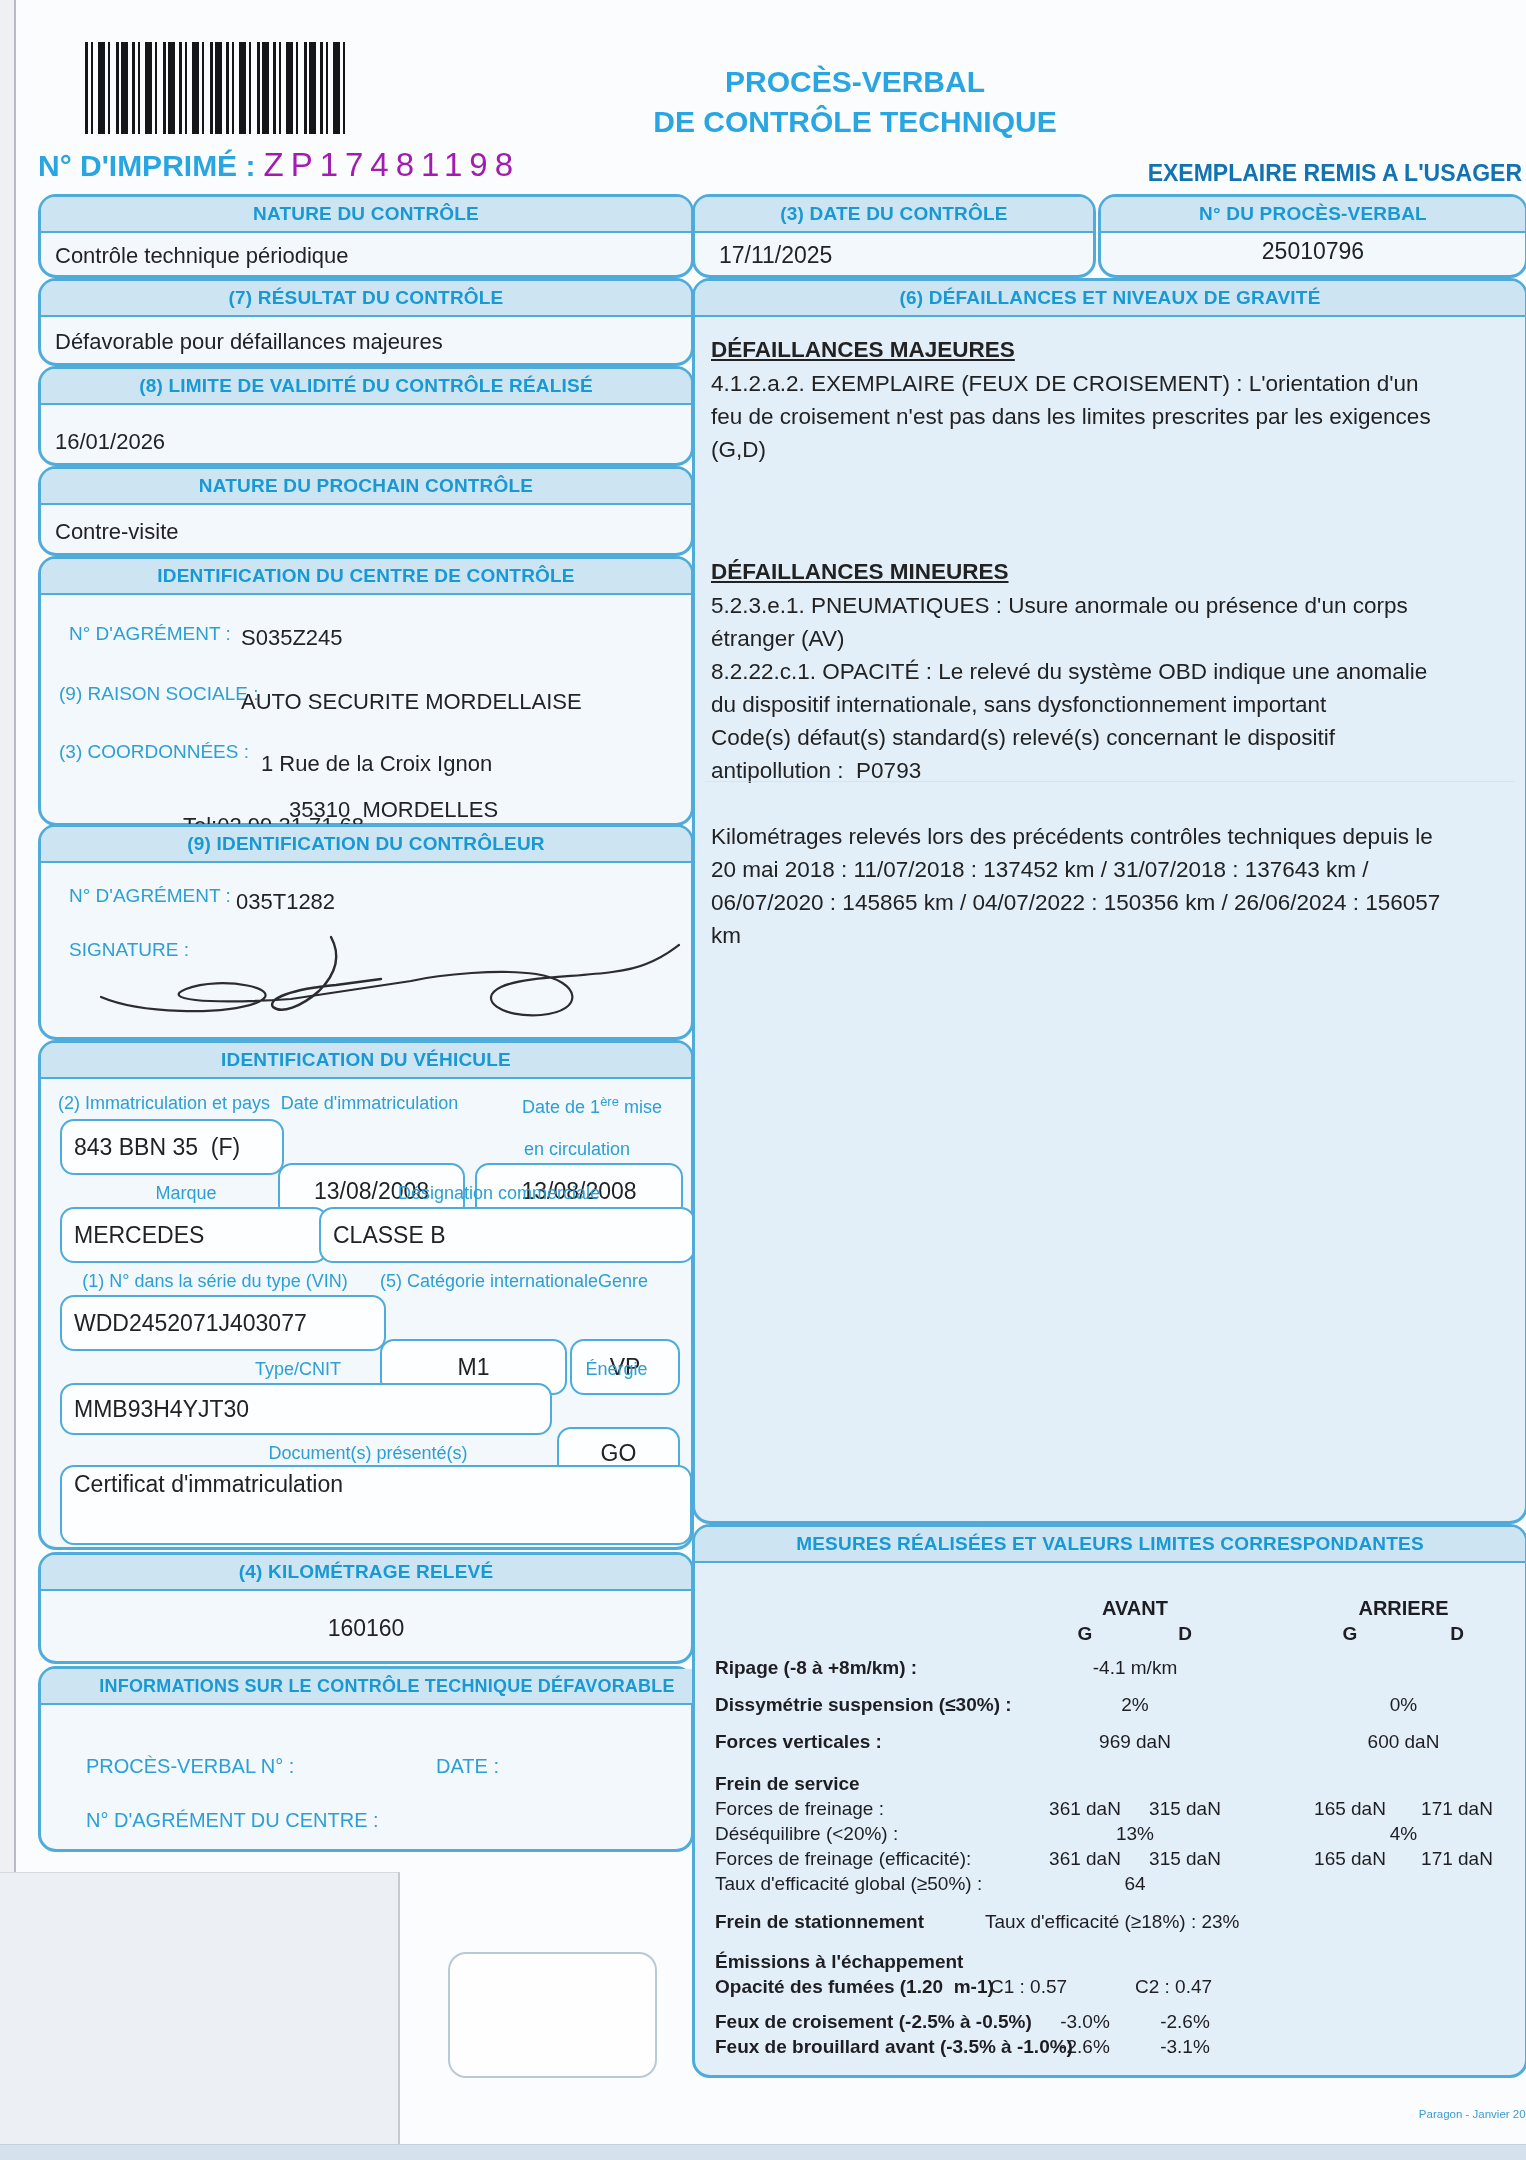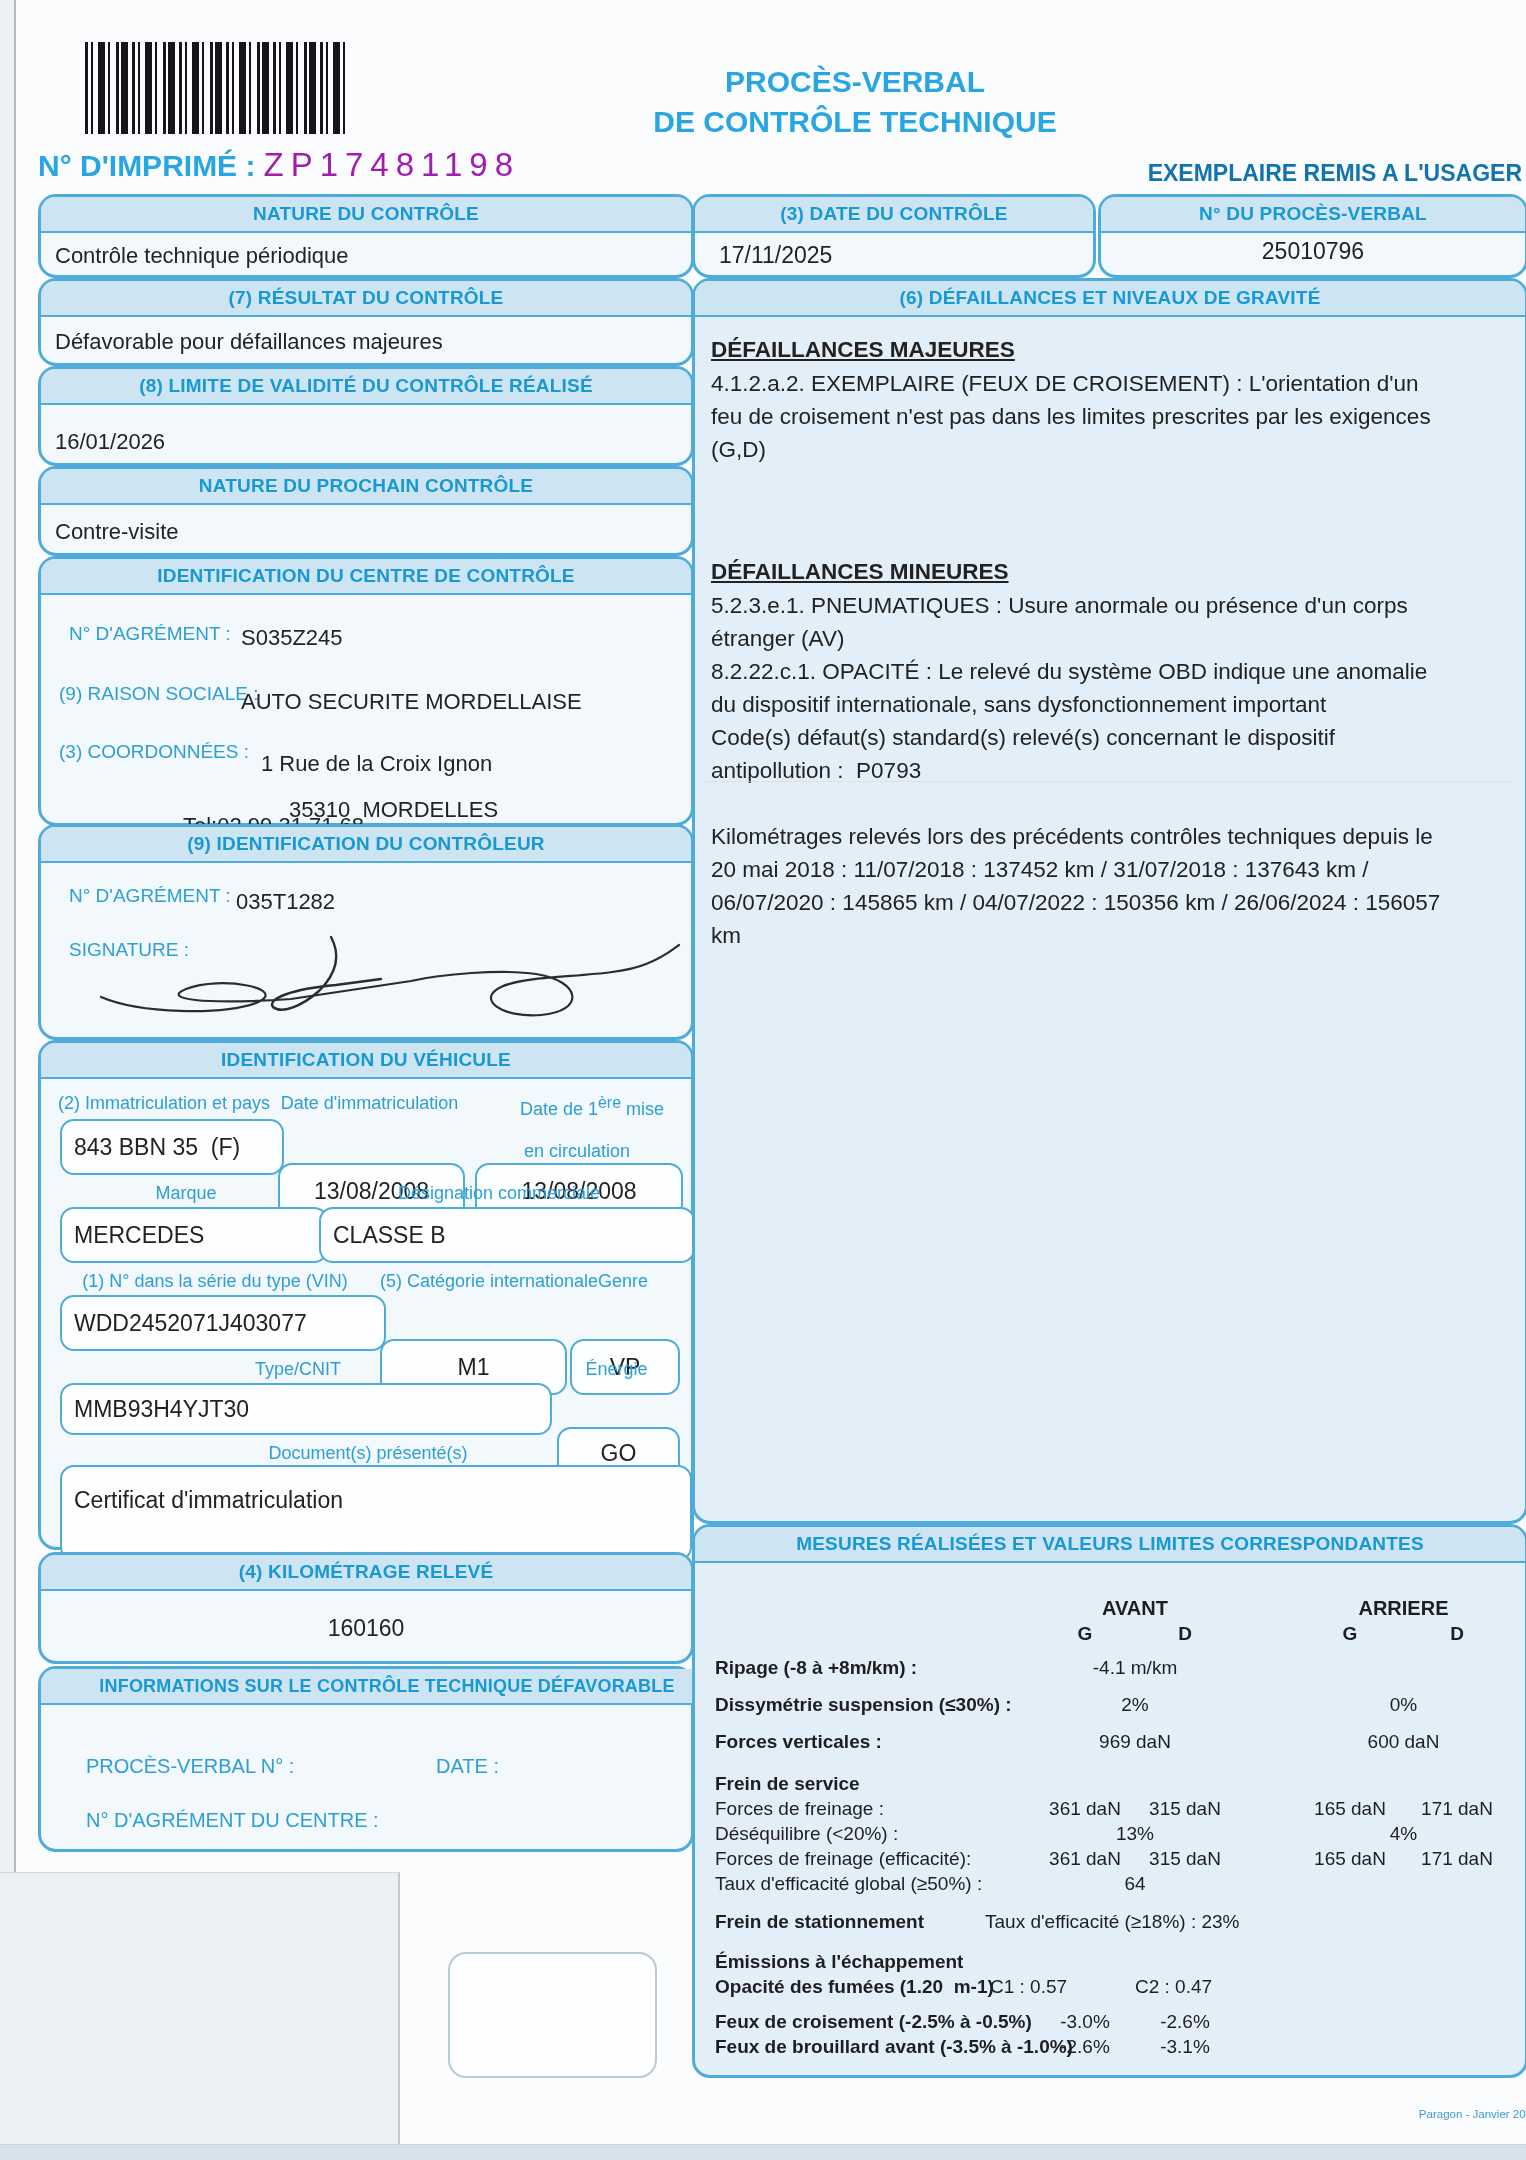--- a/index.html
+++ b/index.html
@@ -103,21 +103,21 @@
                C 360 55, 420 50, 455 55 C 500 62, 505 92, 460 96 C 420 99, 395 80, 420 68 C 450 54, 530 60, 565 45 C 585 37, 592 30, 598 26" fill="none" stroke="#2c2c30" stroke-width="2.2" stroke-linecap="round"></path>
     </svg>
   </div>
 
   <div class="box" style="left:38px;top:1040px;width:650px;height:504px;">
     <div class="band">IDENTIFICATION DU VÉHICULE</div>
 
     <div class="vlab" style="left:10px;top:50px;width:226px;">(2) Immatriculation et pays</div>
     <div class="vlab" style="left:237px;top:50px;width:183px;">Date d'immatriculation</div>
     <div class="vlab" style="left:430px;top:30px;width:212px;">
-      <span>Date de 1</span><sup style="font-size:16px;">ère</sup><span> mise</span>
+      <span>Date de 1</span><sup style="font-size:13px;">ère</sup><span> mise</span>
       <div>en circulation</div>
     </div>
     <div class="sub left" style="left:19px;top:76px;width:208px;height:52px;">
       <span>843 BBN 35  (F)</span></div>
     <div class="sub center" style="left:237px;top:76px;width:183px;height:52px;">
       <span>13/08/2008</span></div>
     <div class="sub center" style="left:434px;top:76px;width:204px;height:52px;">
       <span>13/08/2008</span></div>
 
     <div class="vlab" style="left:19px;top:140px;width:252px;">Marque</div>
@@ -138,21 +138,21 @@
       <span>VP</span></div>
 
     <div class="vlab" style="left:19px;top:316px;width:476px;">Type/CNIT</div>
     <div class="vlab" style="left:516px;top:316px;width:119px;">Énergie</div>
     <div class="sub left" style="left:19px;top:340px;width:476px;height:48px;">
       <span>MMB93H4YJT30</span></div>
     <div class="sub center" style="left:516px;top:340px;width:119px;height:48px;">
       <span>GO</span></div>
 
     <div class="vlab" style="left:19px;top:400px;width:616px;">Document(s) présenté(s)</div>
-    <div class="sub left" style="left:19px;top:422px;width:616px;height:72px;align-items:flex-start;padding-top:20px;">
+    <div class="sub left" style="left:19px;top:422px;width:616px;height:72px;align-items:flex-start;padding-top:4px;">
       <span>Certificat d'immatriculation</span></div>
   </div>
 
   <div class="box" style="left:38px;top:1552px;width:650px;height:106px;">
     <div class="band">(4) KILOMÉTRAGE RELEVÉ</div>
     <div class="boxval" style="left:0;top:60px;width:100%;text-align:center;font-size:23px;">160160</div>
   </div>
 
   <div class="box" style="left:38px;top:1666px;width:650px;height:180px;">
     <div class="band" style="font-size:18px;padding-left:21px;">INFORMATIONS SUR LE CONTRÔLE TECHNIQUE DÉFAVORABLE</div>

